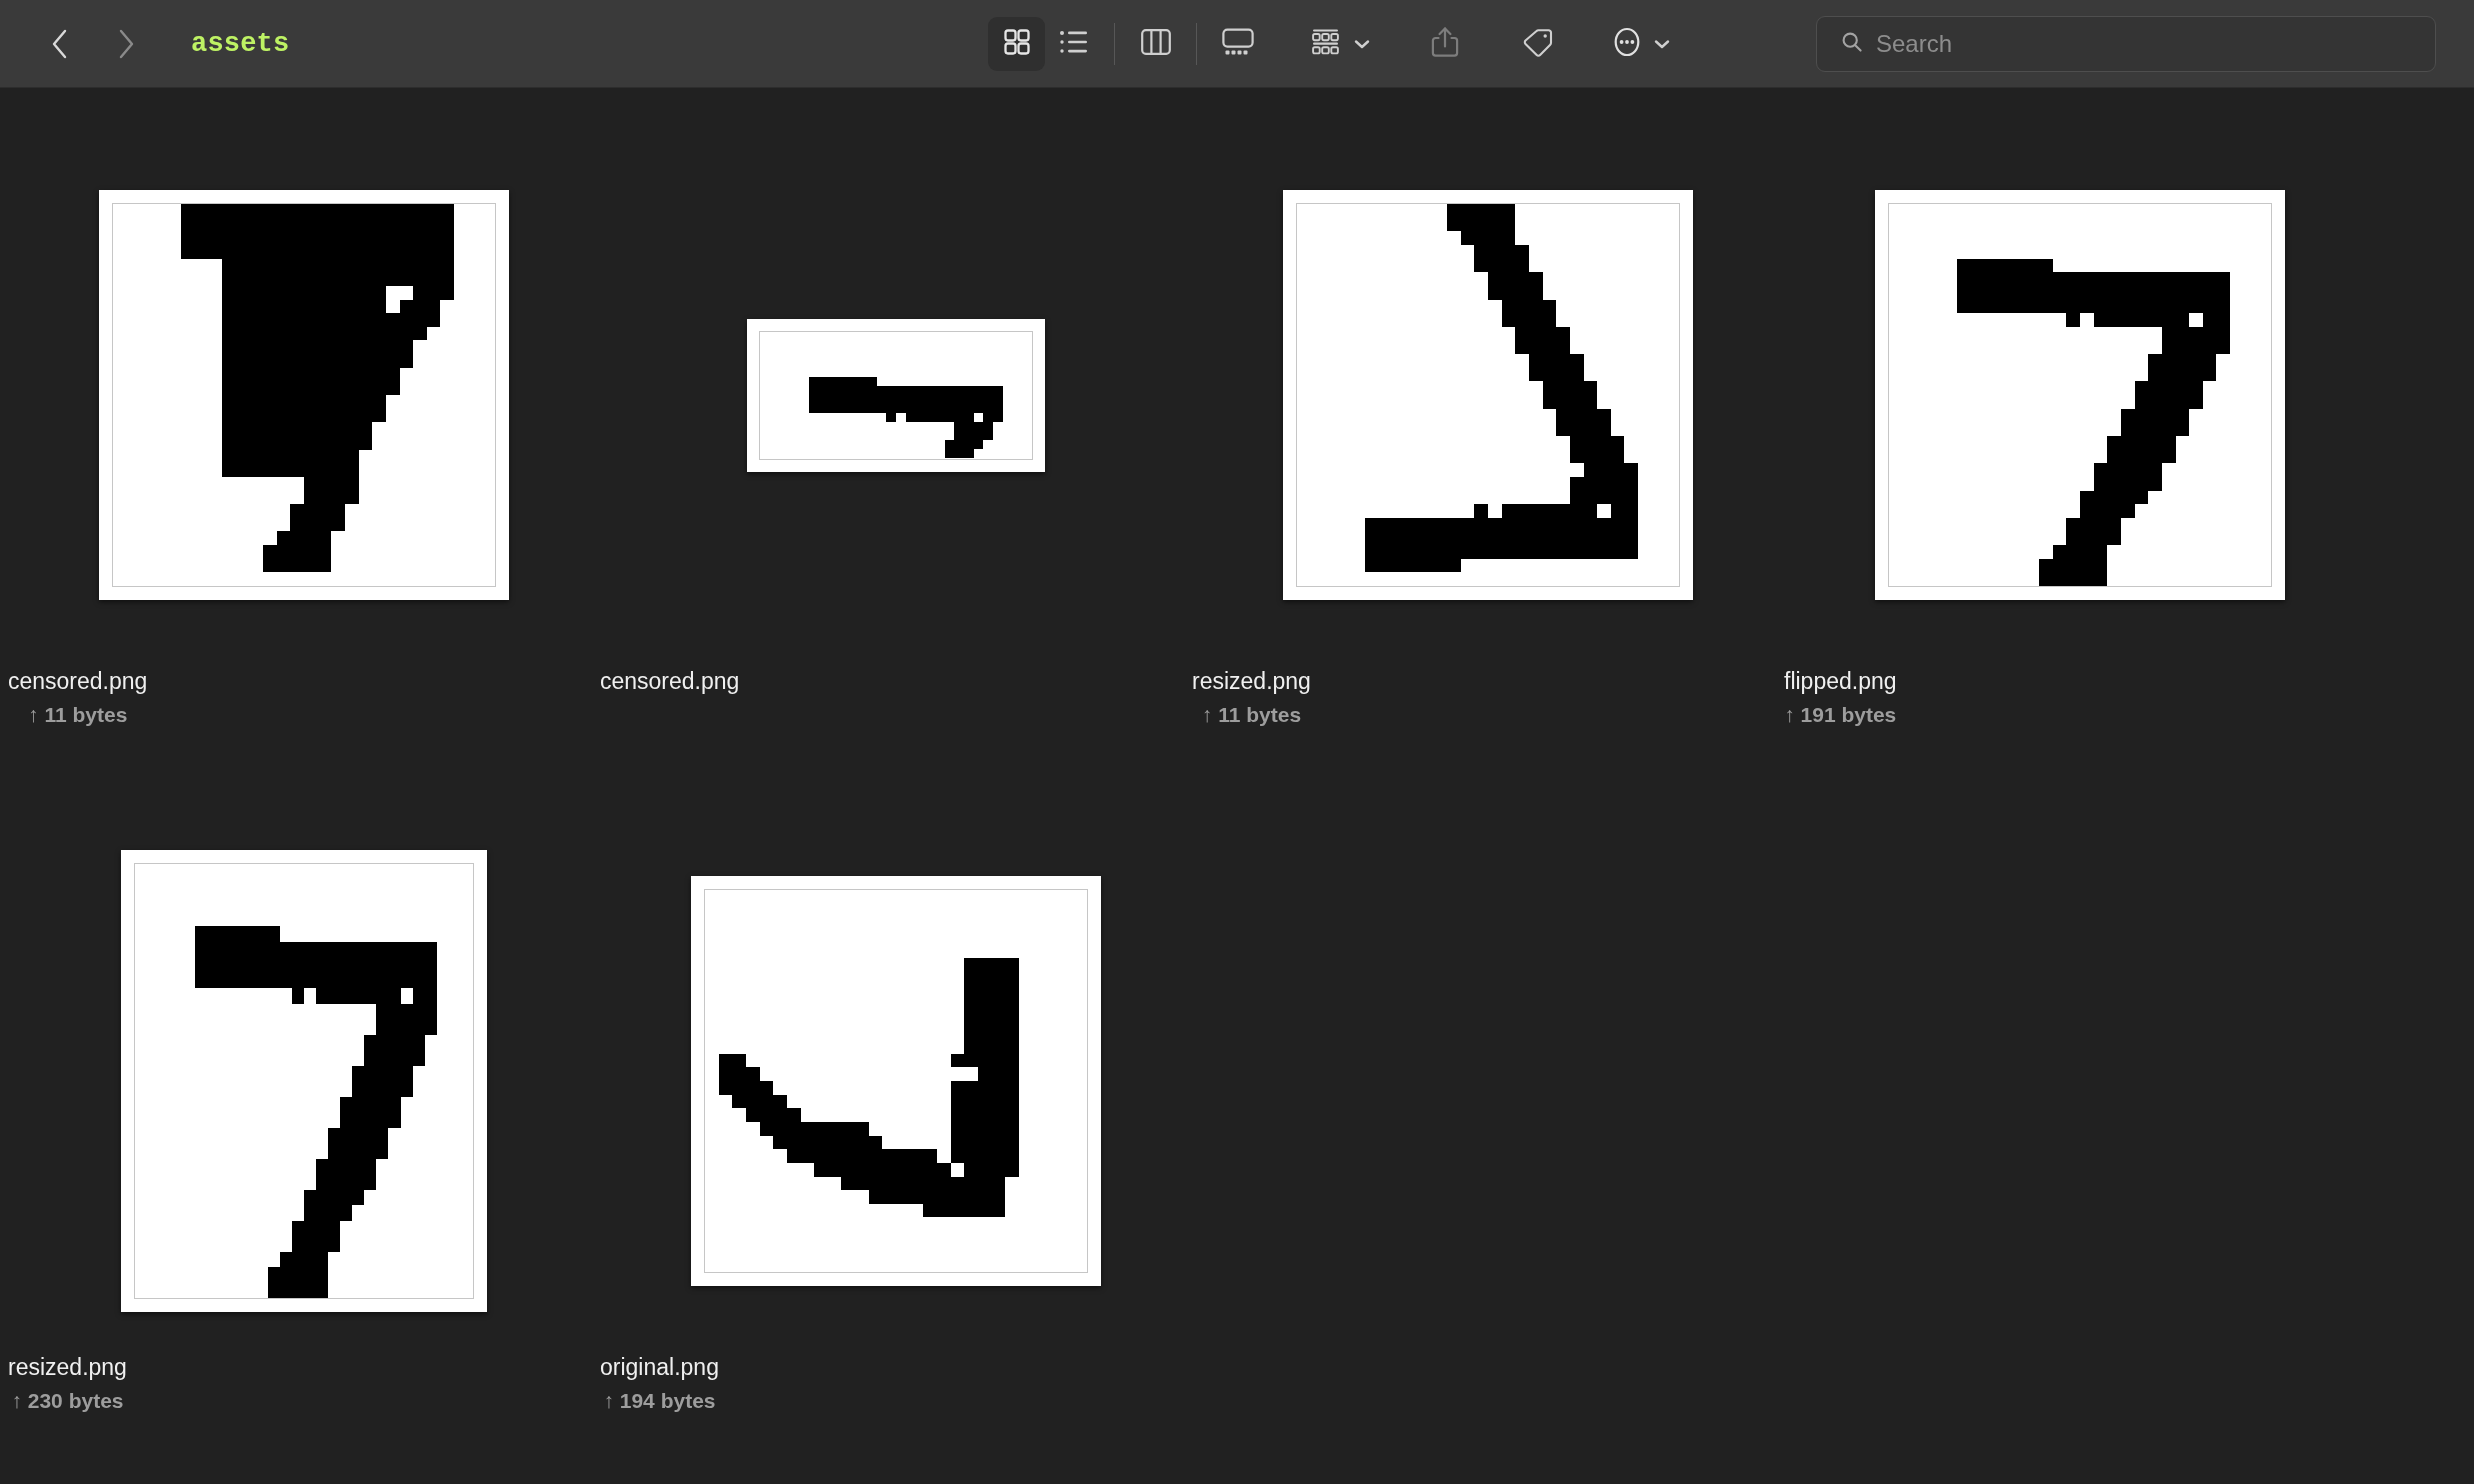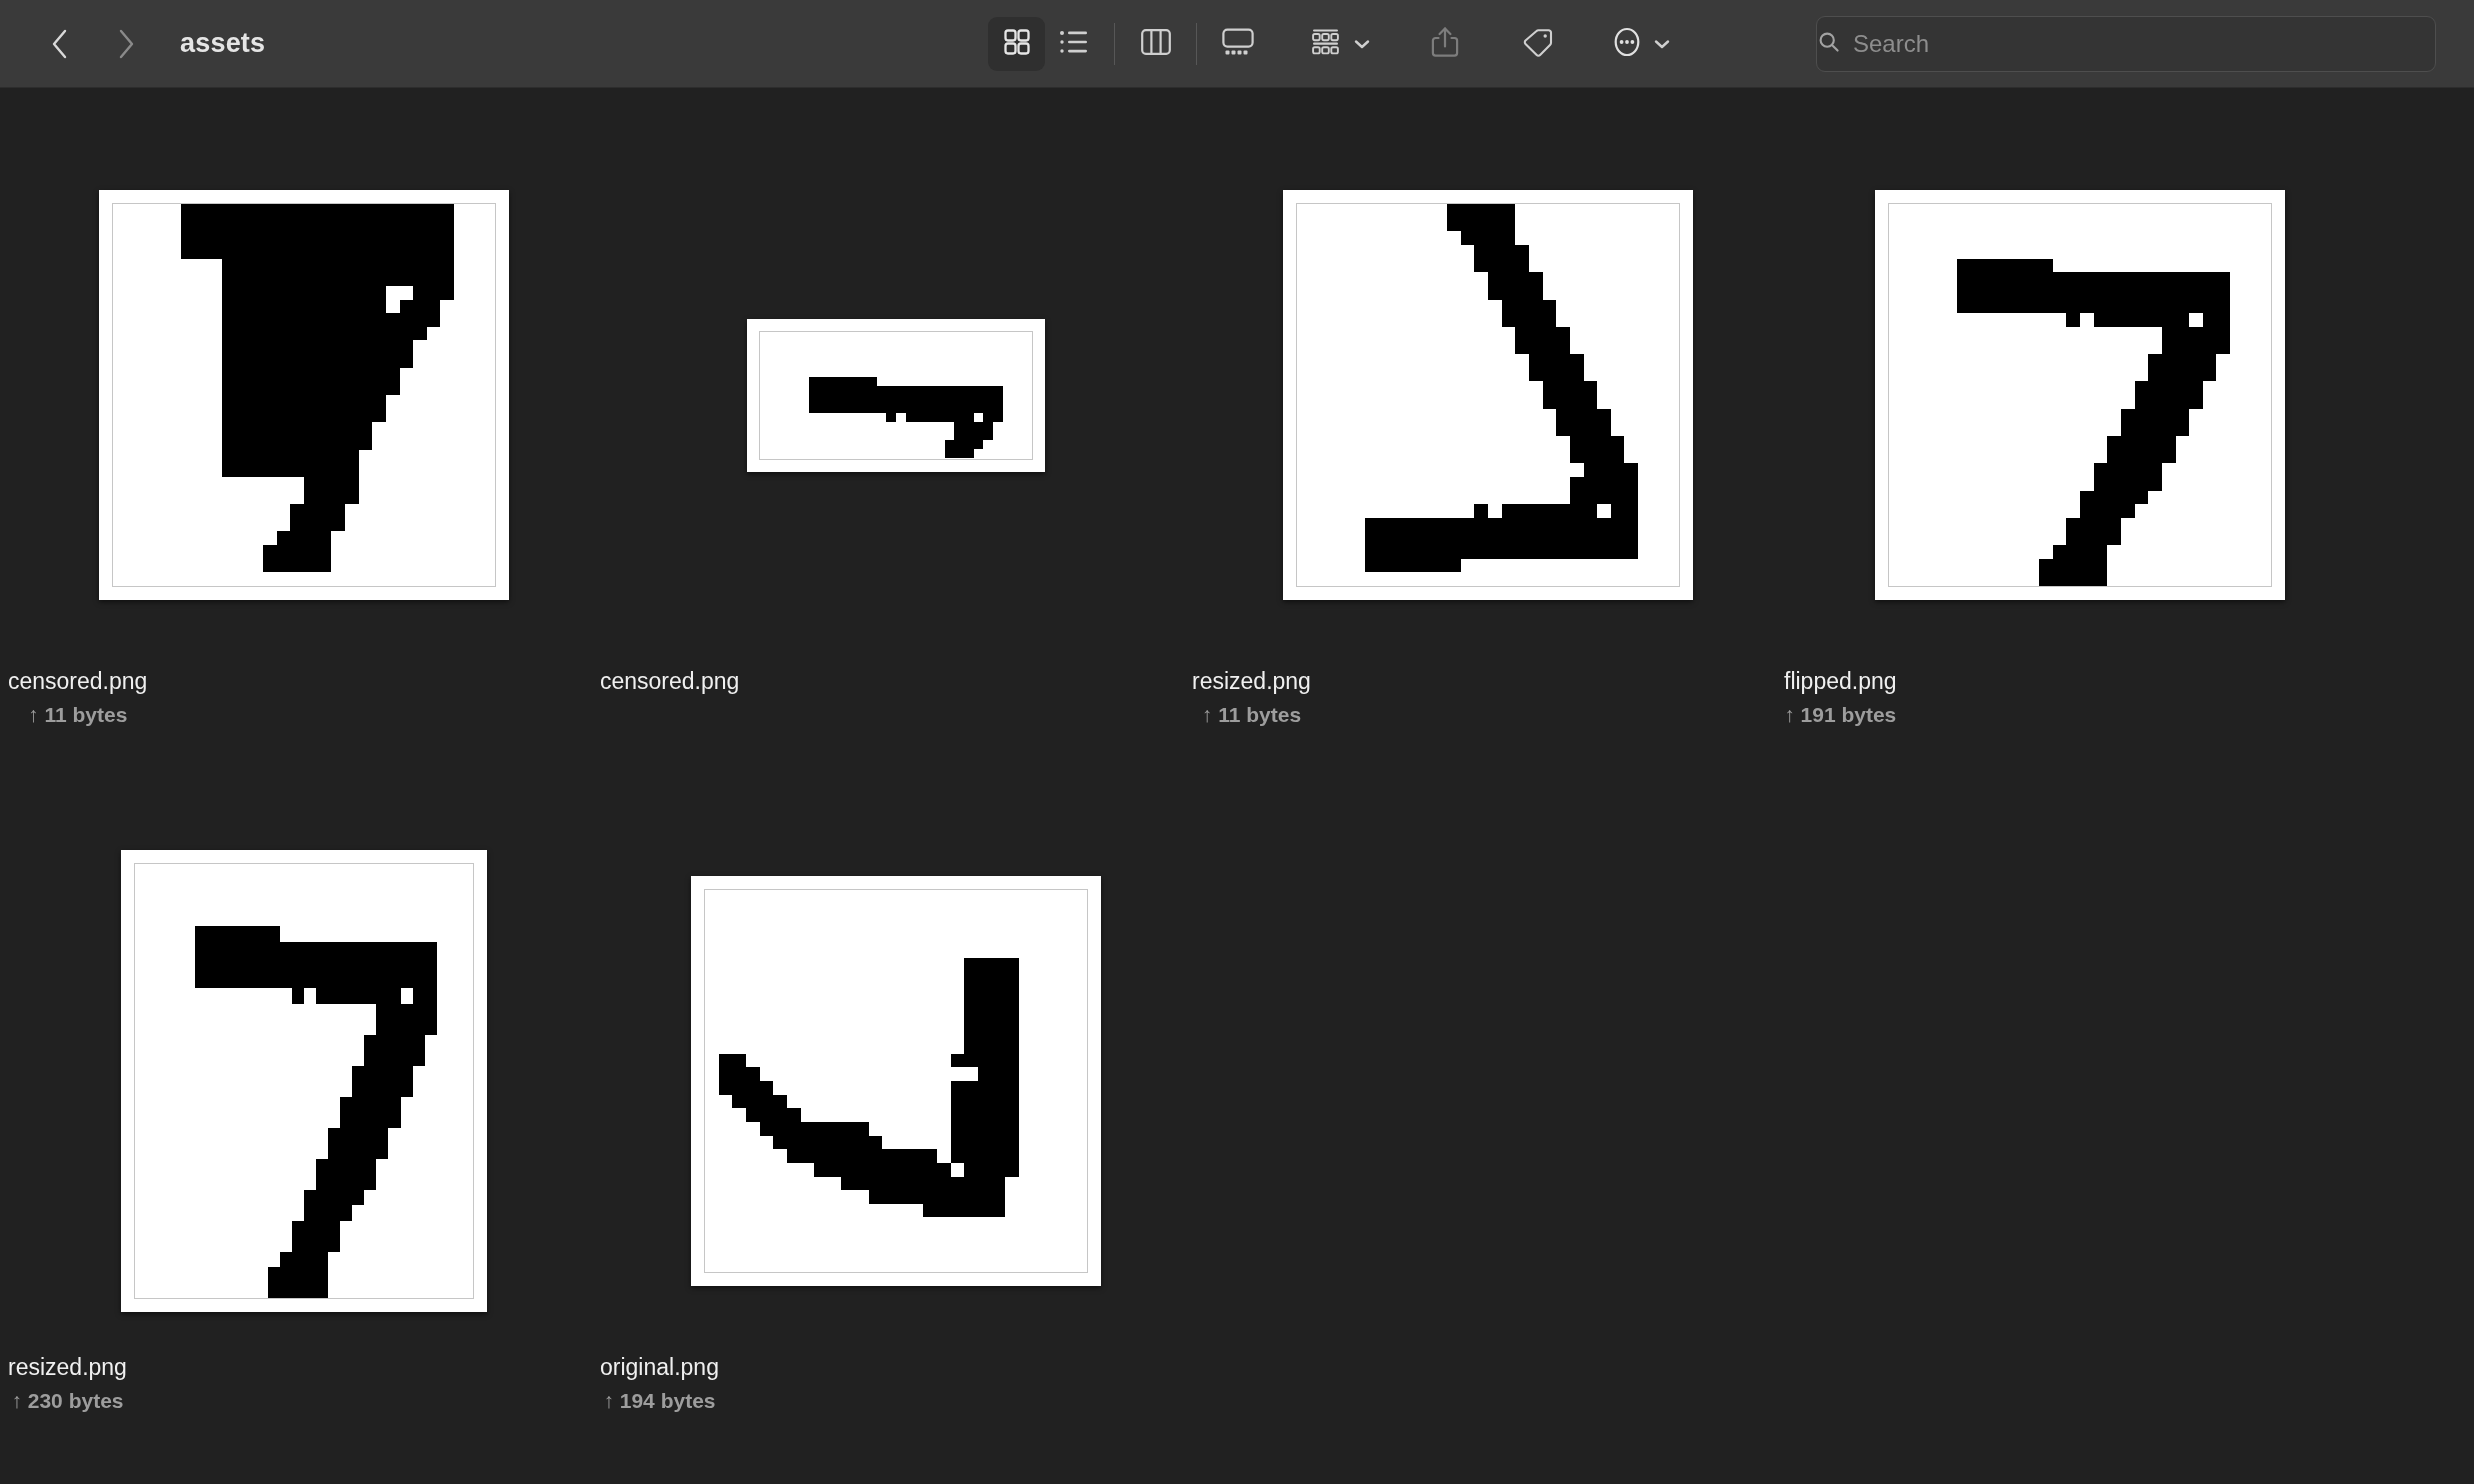--- a/index.html
+++ b/index.html
@@ -25,24 +25,25 @@
   .nav-group { display: flex; align-items: center; gap: 26px; margin-left: 14px; }
   .nav-btn {
     width: 40px; height: 48px;
     display: flex; align-items: center; justify-content: center;
     cursor: default;
   }
   .nav-btn svg { display: block; }
   .title {
     font-size: 27px;
     font-weight: bold;
-    color: #e5e5e5;
-    margin-left: 34px;
+    color: #bef264;
+    margin-left: 45px;
     letter-spacing: 0.2px;
     white-space: nowrap;
+    font-family: Liberation Mono, monospace;
   }
 
   .center-cluster {
     position: absolute;
     left: 988px;
     top: 0;
     height: 88px;
     display: flex;
     align-items: center;
   }
@@ -69,21 +70,21 @@
     width: 620px;
     height: 56px;
   }
   .search-box {
     width: 100%; height: 100%;
     border: 1px solid #4e4e4e;
     border-radius: 9px;
     background: #343434;
     display: flex;
     align-items: center;
-    padding: 0 0;
+    padding: 0 23px;
     gap: 12px;
   }
   .search-input {
     flex: 1;
     background: transparent;
     border: none;
     outline: none;
     font-family: "Liberation Sans", sans-serif;
     font-size: 24px;
     color: #d8d8d8;

